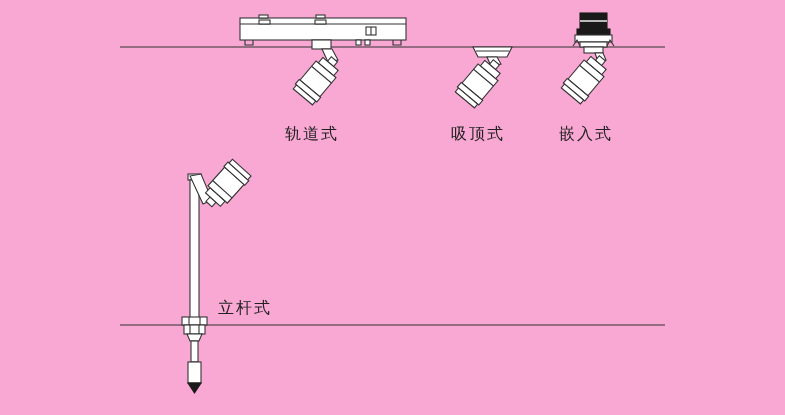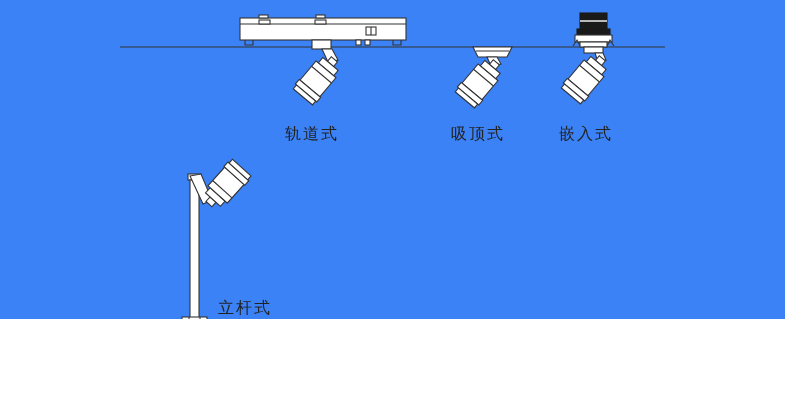--- a/index.html
+++ b/index.html
@@ -1,21 +1,21 @@
 <!DOCTYPE html>
 <html><head>
 <meta charset="utf-8">
 <style>
   * { box-sizing: border-box; }
   html, body { margin: 0; padding: 0; background: #ffffff; }
   .stage {
     position: relative;
     width: 785px;
-    height: 319px;
-    background: #3b82f6;
+    height: 415px;
+    background: #f9a8d4;
     overflow: hidden;
     font-family: "DejaVu Sans", "Liberation Sans", sans-serif;
   }
   svg { display: block; }
   .label {
     font-size: 16px;
     letter-spacing: 2px;
     fill: #222222;
     stroke: none;
     font-family: "DejaVu Sans", "Liberation Sans", sans-serif;

